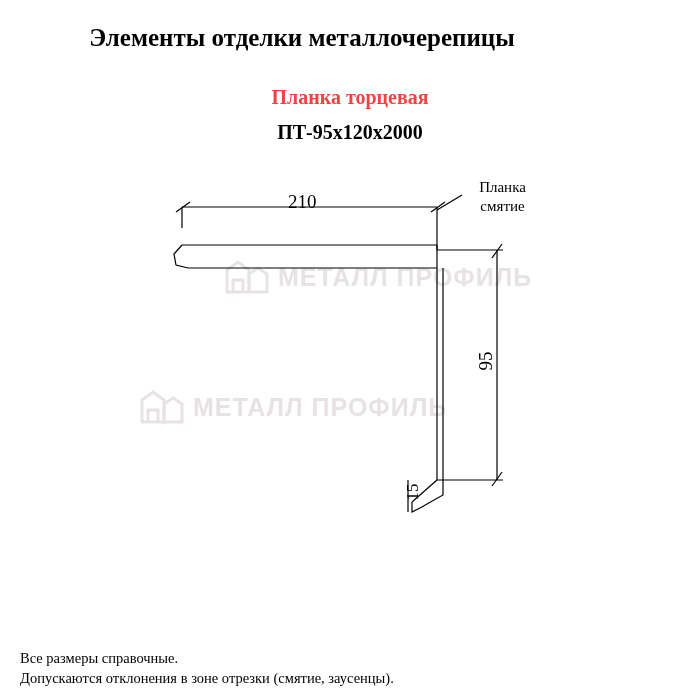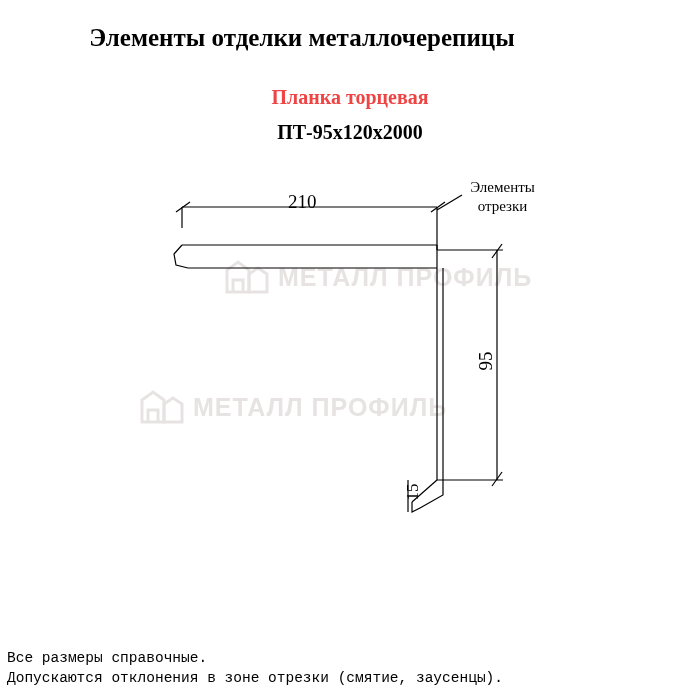--- a/index.html
+++ b/index.html
@@ -97,24 +97,24 @@
   .side-label {
     position: absolute;
     font-family: "Liberation Serif", serif;
     font-size: 15px;
     color: #000000;
     line-height: 19px;
     text-align: center;
   }
   .footnotes {
     position: absolute;
-    left: 7px;
+    left: 20px;
     top: 648px;
     width: 660px;
-    font-family: Liberation Mono, monospace;
+    font-family: Liberation Serif, serif;
     font-size: 14.5px;
     color: #000000;
     line-height: 20px;
   }
   .vert {
     transform: rotate(-90deg);
     transform-origin: center center;
   }
 </style>
 </head>
@@ -182,22 +182,22 @@
 
         <line x1="408" y1="330" x2="408" y2="362"></line>
       </g>
     </svg>
 
     <div class="dim-label" style="left: 288px; top: 41px;">210</div>
     <div class="dim-label vert" style="left: 476px; top: 200px;">95</div>
     <div class="dim-label vert" style="left: 404px; top: 332px; font-size:17px;">15</div>
 
     <div class="side-label" style="left: 455px; top: 28px; width: 95px;">
-      <div>Элементы</div>
-      <div>отрезки</div>
+      <div>Планка</div>
+      <div>смятие</div>
     </div>
   </div>
 
   <div class="footnotes">
     <div>Все размеры справочные.</div>
     <div>Допускаются отклонения в зоне отрезки (смятие, заусенцы).</div>
   </div>
 
 </div>
 

